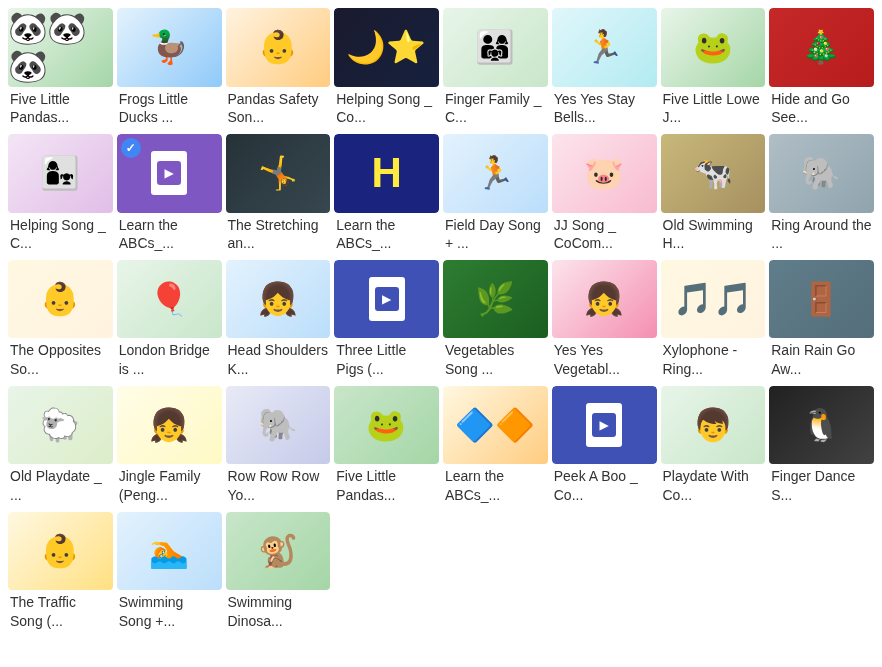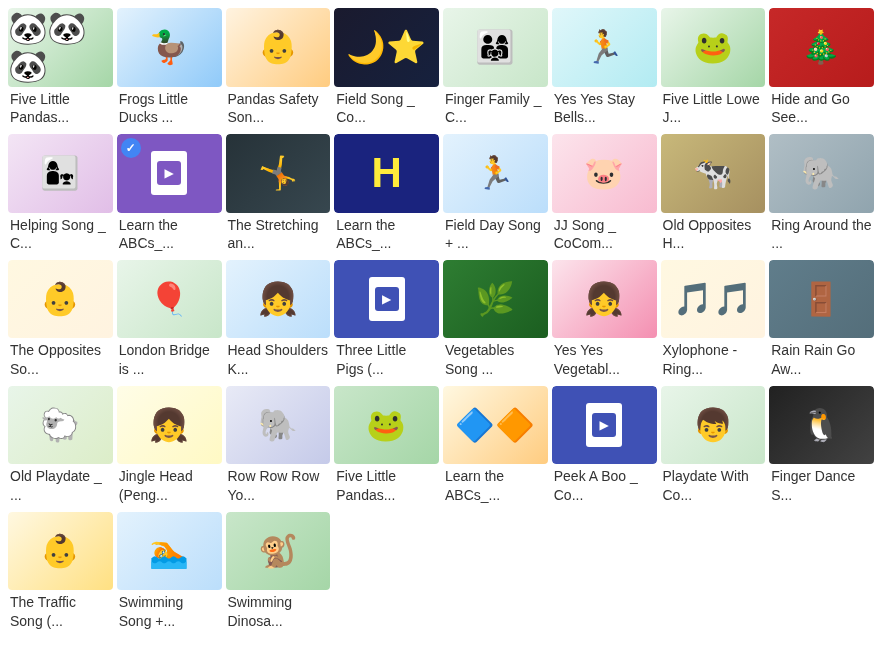--- a/index.html
+++ b/index.html
@@ -78,21 +78,21 @@
     <div class="item">
       <div class="thumb">
         <div class="thumb-bg" style="background: linear-gradient(135deg, rgb(255, 243, 224), rgb(255, 204, 128)); font-size: 32px;">👶</div>
       </div>
       <div class="label">Pandas Safety Son...</div>
     </div>
     <div class="item">
       <div class="thumb">
         <div class="thumb-bg" style="background: linear-gradient(135deg, rgb(26, 26, 46), rgb(22, 33, 62)); font-size: 32px;">🌙⭐</div>
       </div>
-      <div class="label">Field Song _ Co...</div>
+      <div class="label">Helping Song _ Co...</div>
     </div>
     <div class="item">
       <div class="thumb">
         <div class="thumb-bg" style="background: linear-gradient(135deg, rgb(232, 245, 233), rgb(200, 230, 201)); font-size: 32px;">👨‍👩‍👧</div>
       </div>
       <div class="label">Finger Family _ C...</div>
     </div>
     <div class="item">
       <div class="thumb">
         <div class="thumb-bg" style="background: linear-gradient(135deg, rgb(224, 247, 250), rgb(178, 235, 242)); font-size: 32px;">🏃</div>
@@ -151,21 +151,21 @@
     <div class="item">
       <div class="thumb">
         <div class="thumb-bg" style="background: linear-gradient(135deg, rgb(252, 228, 236), rgb(248, 187, 208)); font-size: 32px;">🐷</div>
       </div>
       <div class="label">JJ Song _ CoCom...</div>
     </div>
     <div class="item">
       <div class="thumb">
         <div class="thumb-bg" style="background: linear-gradient(135deg, rgb(200, 184, 122), rgb(166, 144, 96)); font-size: 32px;">🐄</div>
       </div>
-      <div class="label">Old Opposites H...</div>
+      <div class="label">Old Swimming H...</div>
     </div>
     <div class="item">
       <div class="thumb">
         <div class="thumb-bg" style="background: linear-gradient(135deg, rgb(176, 190, 197), rgb(144, 164, 174)); font-size: 32px;">🐘</div>
       </div>
       <div class="label">Ring Around the ...</div>
     </div>
     <div class="item">
       <div class="thumb">
         <div class="thumb-bg" style="background: linear-gradient(135deg, rgb(255, 248, 225), rgb(255, 243, 224)); font-size: 32px;">👶</div>
@@ -221,21 +221,21 @@
     <div class="item">
       <div class="thumb">
         <div class="thumb-bg" style="background: linear-gradient(135deg, rgb(232, 245, 233), rgb(220, 237, 200)); font-size: 32px;">🐑</div>
       </div>
       <div class="label">Old Playdate _ ...</div>
     </div>
     <div class="item">
       <div class="thumb">
         <div class="thumb-bg" style="background: linear-gradient(135deg, rgb(255, 253, 231), rgb(255, 249, 196)); font-size: 32px;">👧</div>
       </div>
-      <div class="label">Jingle Head (Peng...</div>
+      <div class="label">Jingle Family (Peng...</div>
     </div>
     <div class="item">
       <div class="thumb">
         <div class="thumb-bg" style="background: linear-gradient(135deg, rgb(232, 234, 246), rgb(197, 202, 233)); font-size: 32px;">🐘</div>
       </div>
       <div class="label">Row Row Row Yo...</div>
     </div>
     <div class="item">
       <div class="thumb">
         <div class="thumb-bg" style="background: linear-gradient(135deg, rgb(200, 230, 201), rgb(165, 214, 167)); font-size: 32px;">🐸</div>

